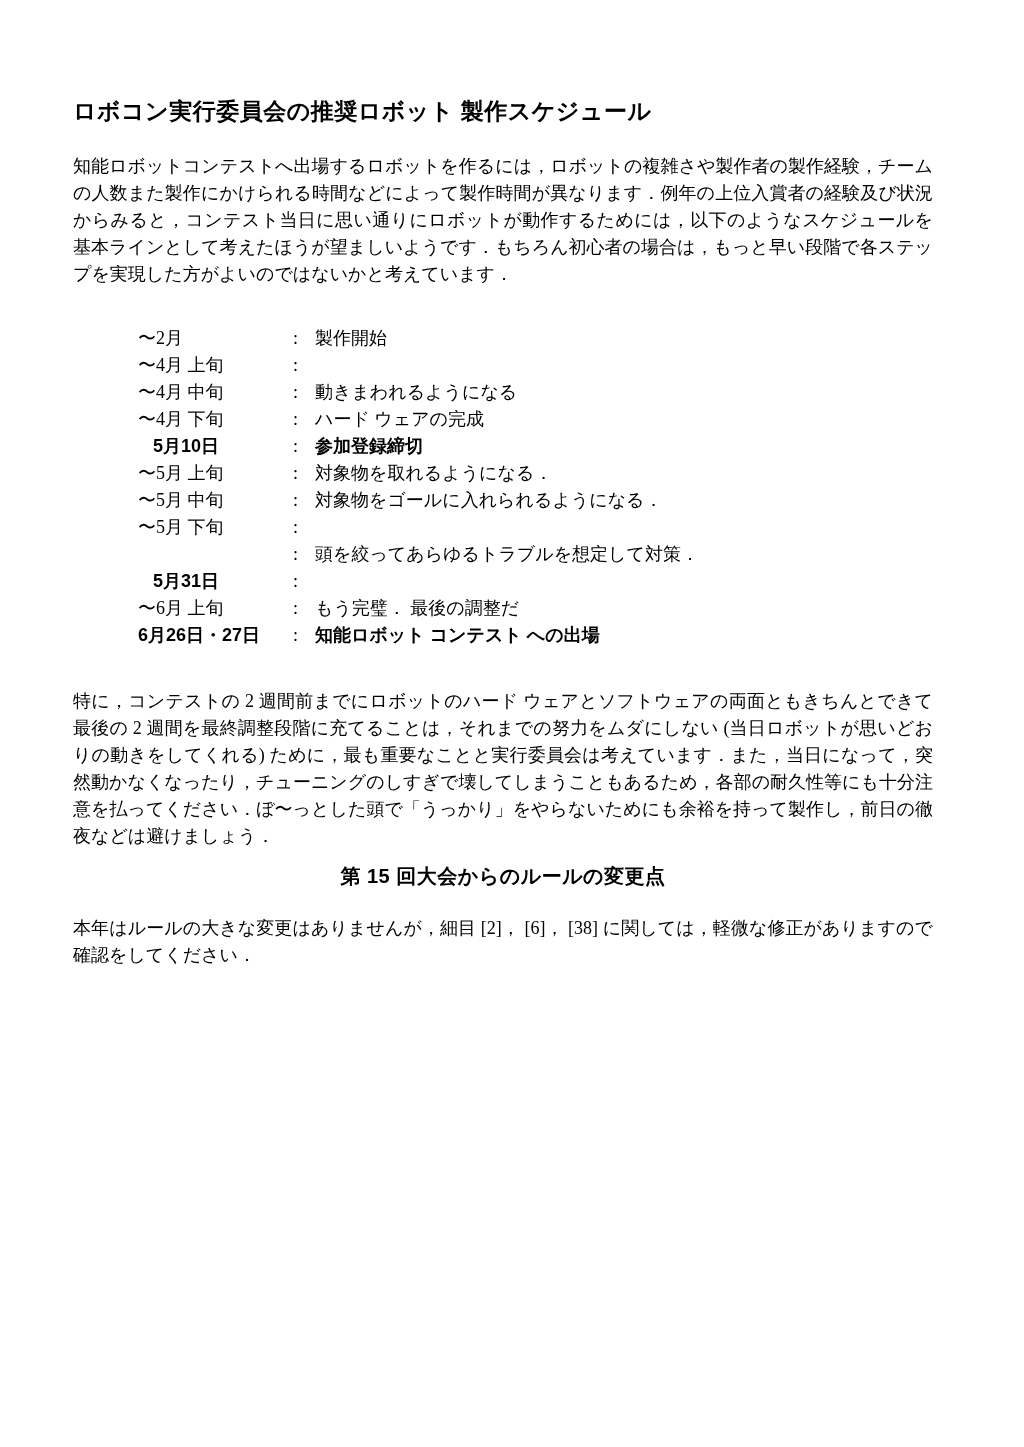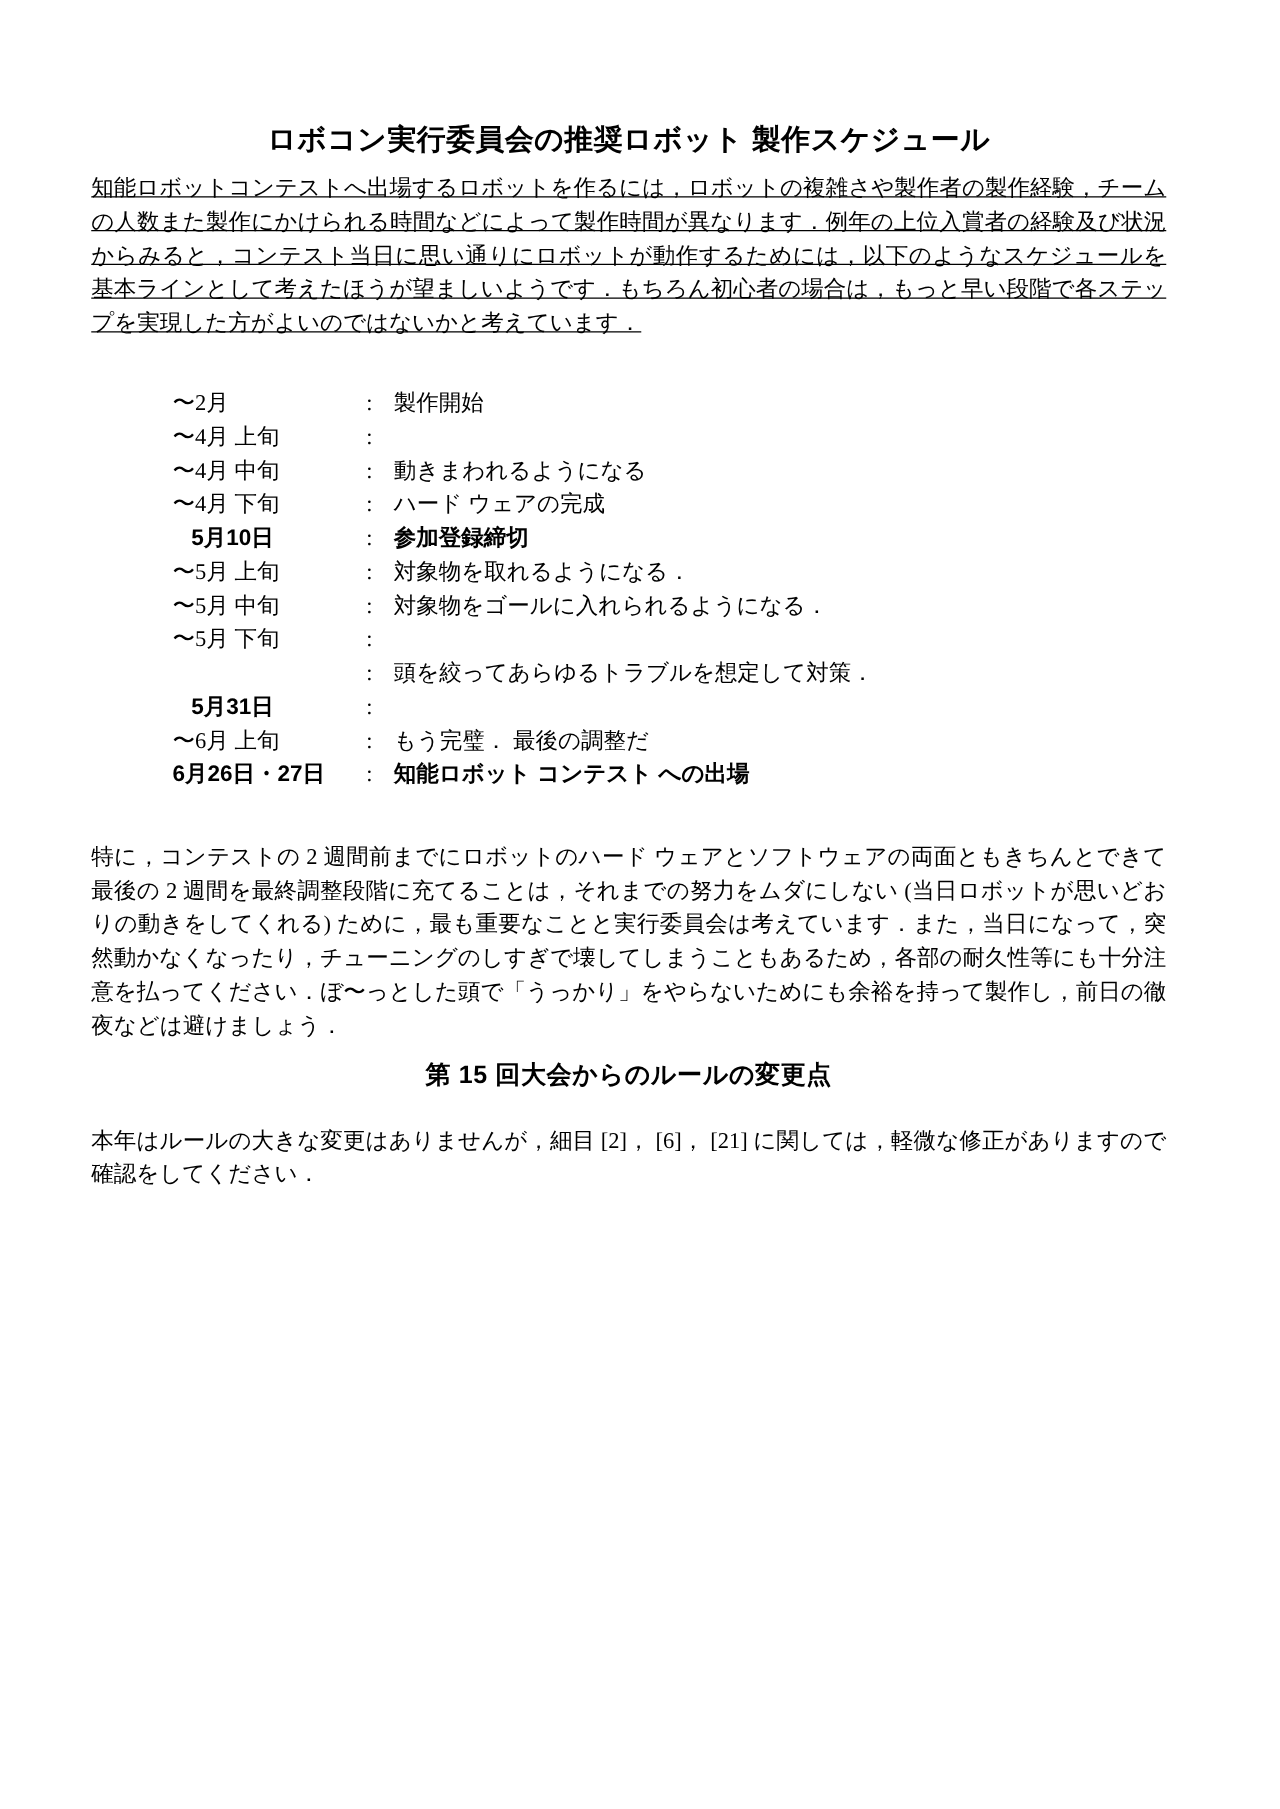--- a/index.html
+++ b/index.html
@@ -19,31 +19,30 @@
     width: 1024px;
     height: 1447px;
     padding: 0 91px 0 73px;
   }
   .doc-title {
     margin: 97px 0 0 0;
     font-family: "Liberation Sans", "DejaVu Sans", sans-serif;
     font-weight: bold;
     font-size: 23px;
     line-height: 28px;
-    text-align: center;
     letter-spacing: 0.5px;
   }
   .para {
     margin: 0;
     font-size: 18px;
     line-height: 27px;
     text-align: justify;
     text-align-last: left;
   }
-  .para.intro { margin-top: 12px; text-decoration: underline; }
+  .para.intro { margin-top: 28px; }
   .para.note  { margin-top: 39px; }
   .para.section-body { margin-top: 25px; }
 
   .schedule {
     margin: 37px 0 0 65px;
     font-size: 18px;
     line-height: 27px;
   }
   .sch-row {
     display: flex;
@@ -153,15 +152,15 @@
       <span class="sch-date">6月26日・27日</span>
       <span class="sch-colon">:</span>
       <span class="sch-desc">知能ロボット コンテスト への出場</span>
     </div>
   </div>
 
   <p class="para note">特に，コンテストの 2 週間前までにロボットのハード ウェアとソフトウェアの両面ともきちんとできて最後の 2 週間を最終調整段階に充てることは，それまでの努力をムダにしない (当日ロボットが思いどおりの動きをしてくれる) ために，最も重要なことと実行委員会は考えています．また，当日になって，突然動かなくなったり，チューニングのしすぎで壊してしまうこともあるため，各部の耐久性等にも十分注意を払ってください．ぼ〜っとした頭で「うっかり」をやらないためにも余裕を持って製作し，前日の徹夜などは避けましょう．</p>
 
   <h2 class="section-heading">第 15 回大会からのルールの変更点</h2>
 
-  <p class="para section-body">本年はルールの大きな変更はありませんが，細目 [2]， [6]， [21] に関しては，軽微な修正がありますので確認をしてください．</p>
+  <p class="para section-body">本年はルールの大きな変更はありませんが，細目 [2]， [6]， [38] に関しては，軽微な修正がありますので確認をしてください．</p>
 
 </div>
 
 </body></html>

